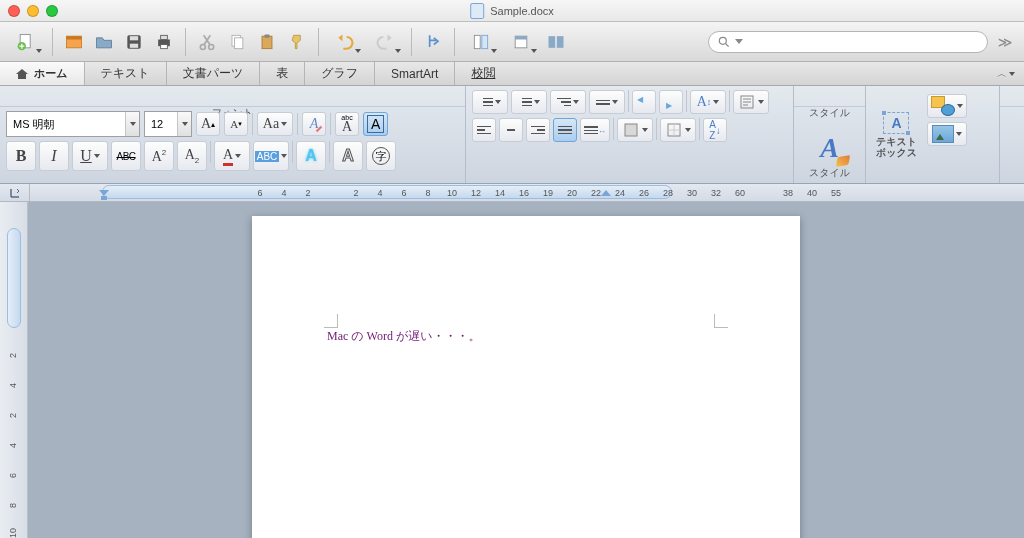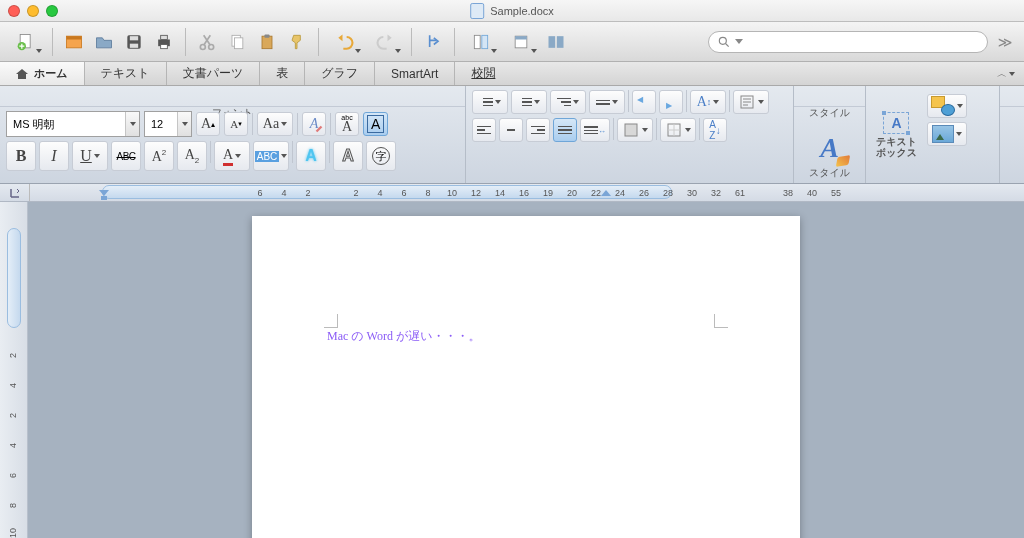--- a/index.html
+++ b/index.html
@@ -113,21 +113,21 @@
 
 .doc-area { position: absolute; top: 202px; bottom:0; left:0; right:0; background:#a6b2c0; display:flex; overflow:hidden; }
 .vruler { width: 28px; background: linear-gradient(90deg,#e9edf2,#d8dee6); border-right:1px solid #b8c0cc; display:flex; flex-direction:column; align-items:center; padding-top:10px; }
 .vruler-pill { width: 14px; height: 140px; background: linear-gradient(90deg,#e4eef8,#c5d9ee); border:1px solid #9abde0; border-radius: 8px; margin-top:16px; position:relative; }
 .vnum { font-size:9px; color:#555; margin-top:20px; transform: rotate(-90deg); }
 .canvas { flex:1; display:flex; justify-content:center; padding-top: 14px; }
 .page { width: 548px; height: 700px; background:#fff; box-shadow: 0 2px 8px rgba(0,0,0,.3); position:relative; }
 .margin-mark { position:absolute; width:14px; height:14px; border-color:#bbb; }
 .mm-tl { left:72px; top:98px; border-bottom:1px solid #bbb; border-right:1px solid #bbb; }
 .mm-tr { right:72px; top:98px; border-bottom:1px solid #bbb; border-left:1px solid #bbb; }
-.page-content { position:absolute; left:75px; top:112px; font-family: "MS Mincho","Hiragino Mincho ProN", serif; font-size: 12px; color:#8b5cf6; }
+.page-content { position:absolute; left:75px; top:112px; font-family: "MS Mincho","Hiragino Mincho ProN", serif; font-size: 12px; color:#701a75; }
 </style>
 </head>
 <body>
 
 <div class="titlebar">
   <div class="traffic-lights">
     <div class="tl red"></div>
     <div class="tl yellow"></div>
     <div class="tl green"></div>
   </div>
@@ -549,21 +549,21 @@
         <span class="rnum">14</span>
         <span class="rnum">16</span>
         <span class="rnum">19</span>
         <span class="rnum">20</span>
         <span class="rnum">22</span>
         <span class="rnum">24</span>
         <span class="rnum">26</span>
         <span class="rnum">28</span>
         <span class="rnum">30</span>
         <span class="rnum">32</span>
-        <span class="rnum">61</span>
+        <span class="rnum">60</span>
         <span class="rnum"></span>
         <span class="rnum">38</span>
         <span class="rnum">40</span>
         <span class="rnum">55</span>
       </div>
   </div>
 </div>
 
 <div class="doc-area">
   <div class="vruler">

